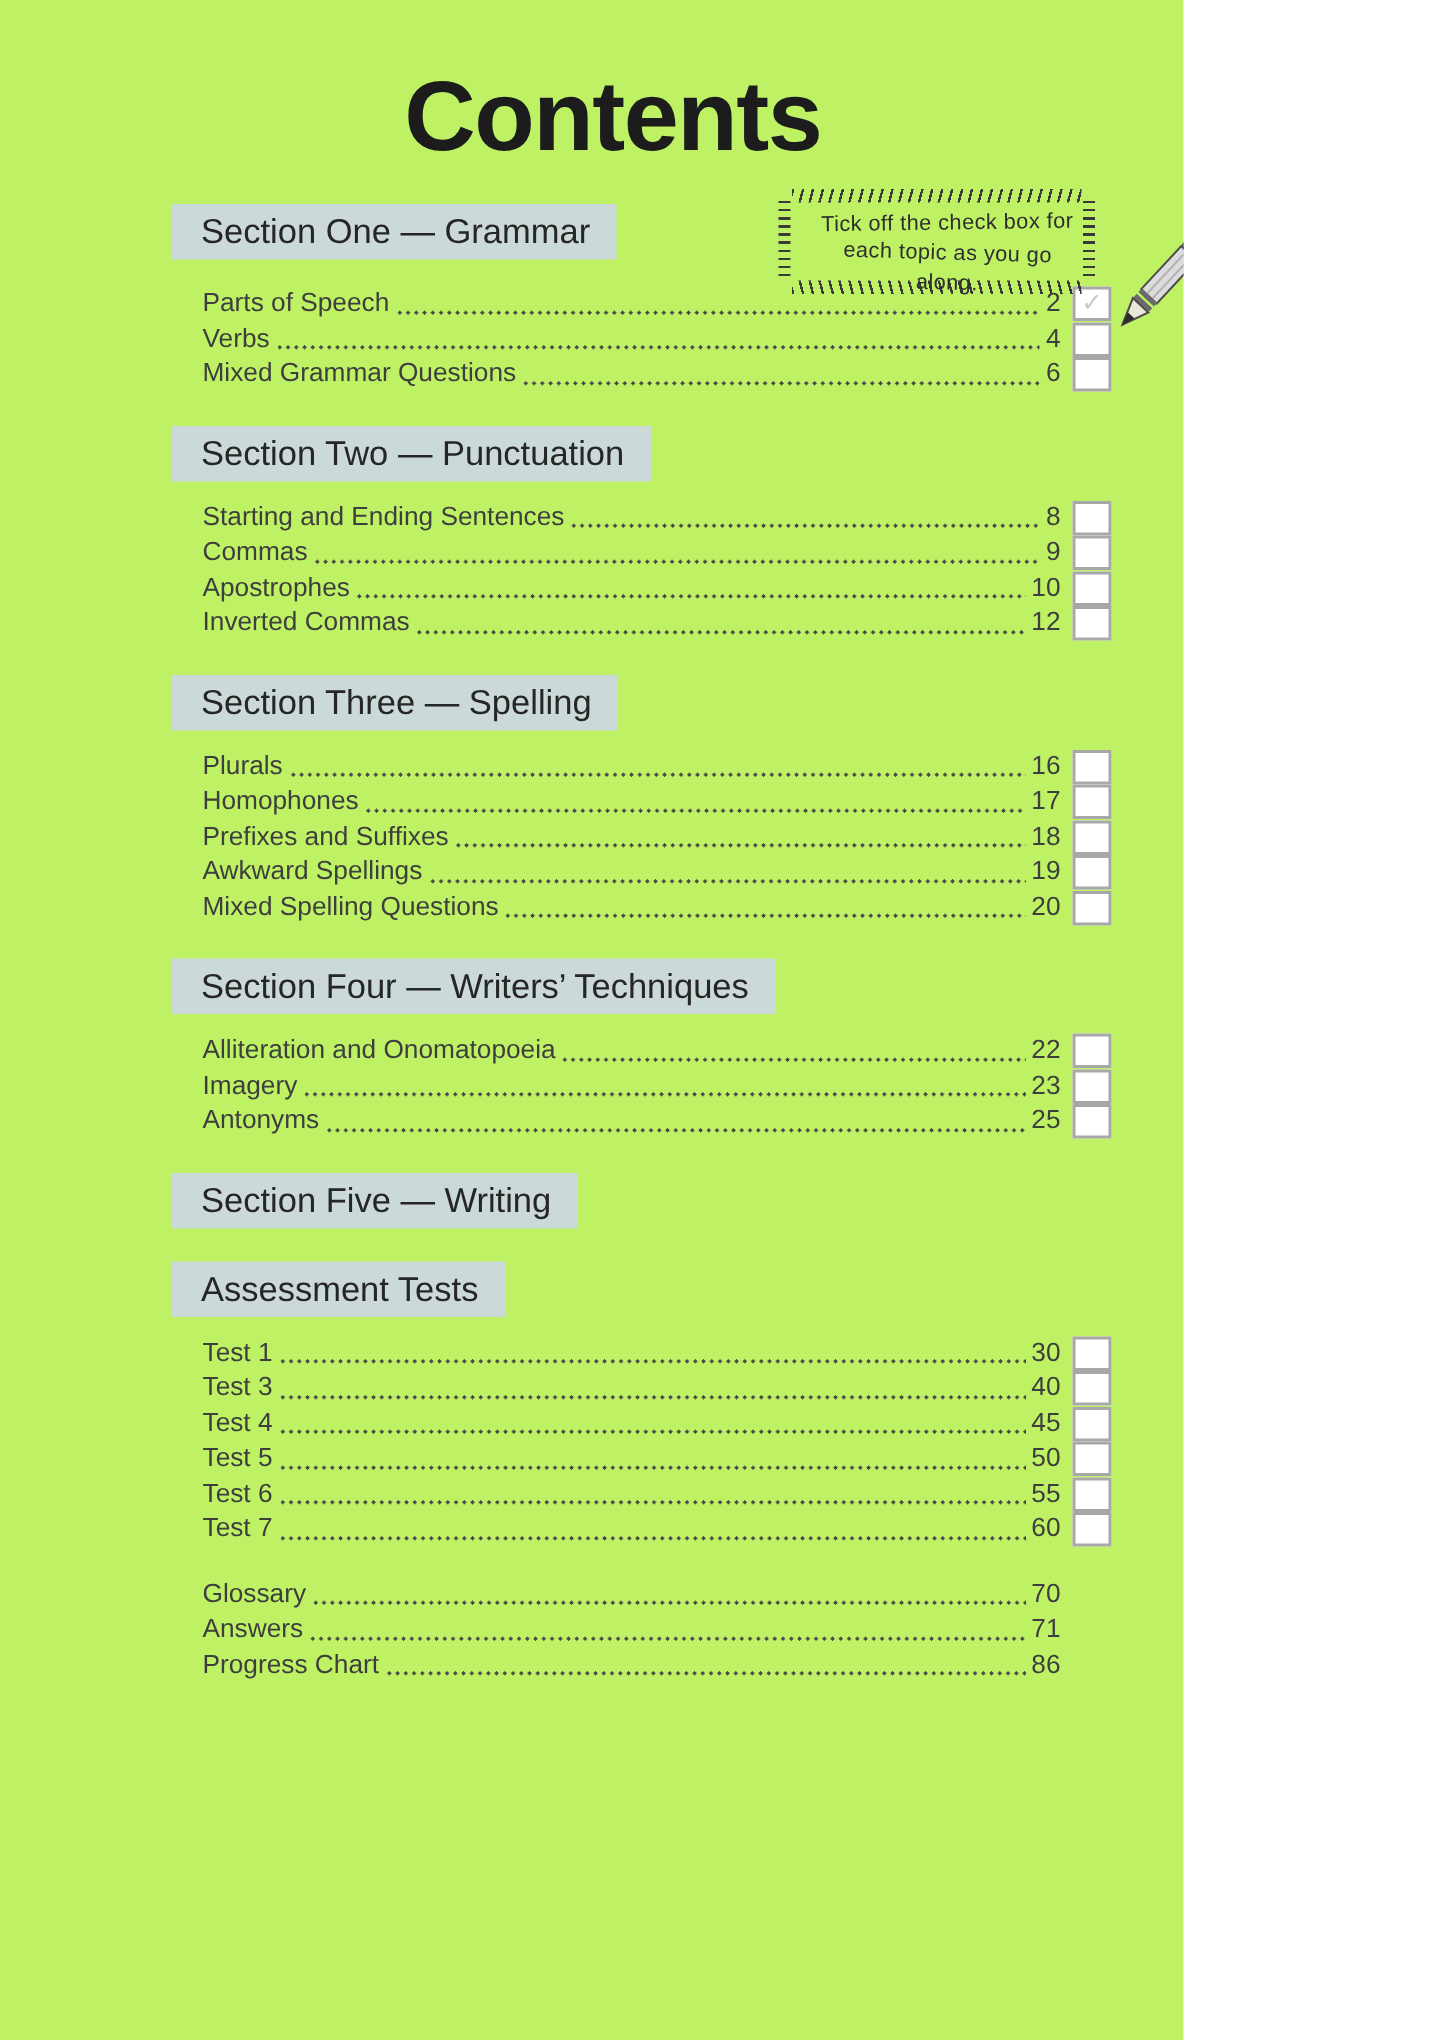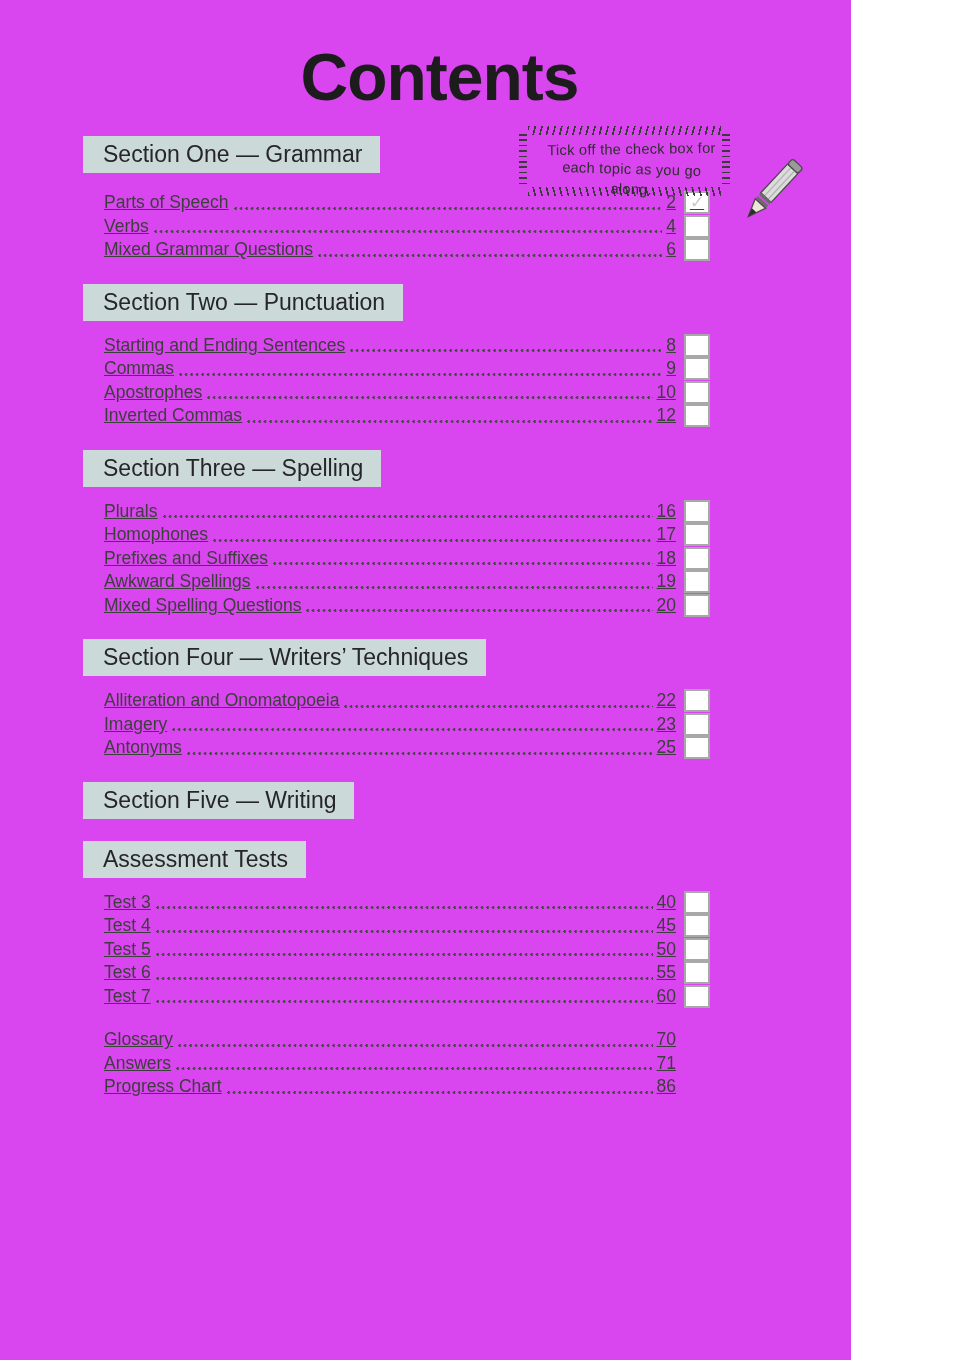--- a/index.html
+++ b/index.html
@@ -1,34 +1,34 @@
 <!DOCTYPE html>
 <html><head>
 <meta charset="utf-8">
 <style>
   html,body{margin:0;padding:0;background:#ffffff;}
   .page{
-    position:relative;width:851px;height:1360px;background:#d946ef;overflow:hidden;
+    position:relative;width:789px;height:1360px;background:#bef264;overflow:hidden;
     font-family:"Liberation Sans",sans-serif;color:#3e3e3e;
   }
   .page-title{
     margin:0;padding-top:44px;font-size:66px;line-height:1;font-weight:700;
     letter-spacing:-1px;color:#1c1c1c;text-align:center;transform:translateX(14px);
   }
-  .content{padding-left:83px;}
+  .content{padding-left:114px;}
   .toc-section{margin-top:22px;}
   .toc-section.first{margin-top:26px;}
   .section-header{
     display:inline-block;margin:0;background:#ccd9d9;color:#262626;
     font-size:23px;font-weight:400;line-height:27px;padding:5px 18px 5px 20px;
   }
   .rows{margin-top:13px;margin-left:21px;width:606px;}
   .toc-section.first .rows{margin-top:18px;}
   .rows.footer-rows{margin-top:20px;}
-  .row{display:flex;align-items:center;height:23.5px;font-size:17.5px;color:#3e3e3e;text-decoration:underline;}
+  .row{display:flex;height:23.5px;font-size:17.5px;color:#3e3e3e;}
   .row .label{white-space:nowrap;padding-right:3px;}
   .row .leader{
     flex:1;align-self:flex-end;height:3px;margin:0 2px 5px 2px;
     background-image:radial-gradient(circle 1.3px at 1.5px 1.5px,#474747 98%,rgba(0,0,0,0));
     background-size:5.5px 3px;background-repeat:repeat-x;
   }
   .row .pageno{padding-left:2px;}
   .row .checkbox{
     flex:none;width:22px;height:19px;margin-left:8px;background:#fff;
     border:2px solid #a8a8a8;display:flex;align-items:center;justify-content:center;
@@ -229,20 +229,28 @@
     </section>
 
     <section class="toc-section">
       <h2 class="section-header">Section Five — Writing</h2>
     </section>
 
     <section class="toc-section">
       <h2 class="section-header">Assessment Tests</h2>
       <div class="rows">
           <div class="row">
+    <span class="label">Test 1</span>
+    <span class="leader"></span>
+    <span class="pageno">30</span>
+    <span class="checkbox">
+              <span class="check"></span>
+            </span>
+  </div>
+          <div class="row">
     <span class="label">Test 3</span>
     <span class="leader"></span>
     <span class="pageno">40</span>
     <span class="checkbox">
               <span class="check"></span>
             </span>
   </div>
           <div class="row">
     <span class="label">Test 4</span>
     <span class="leader"></span>

